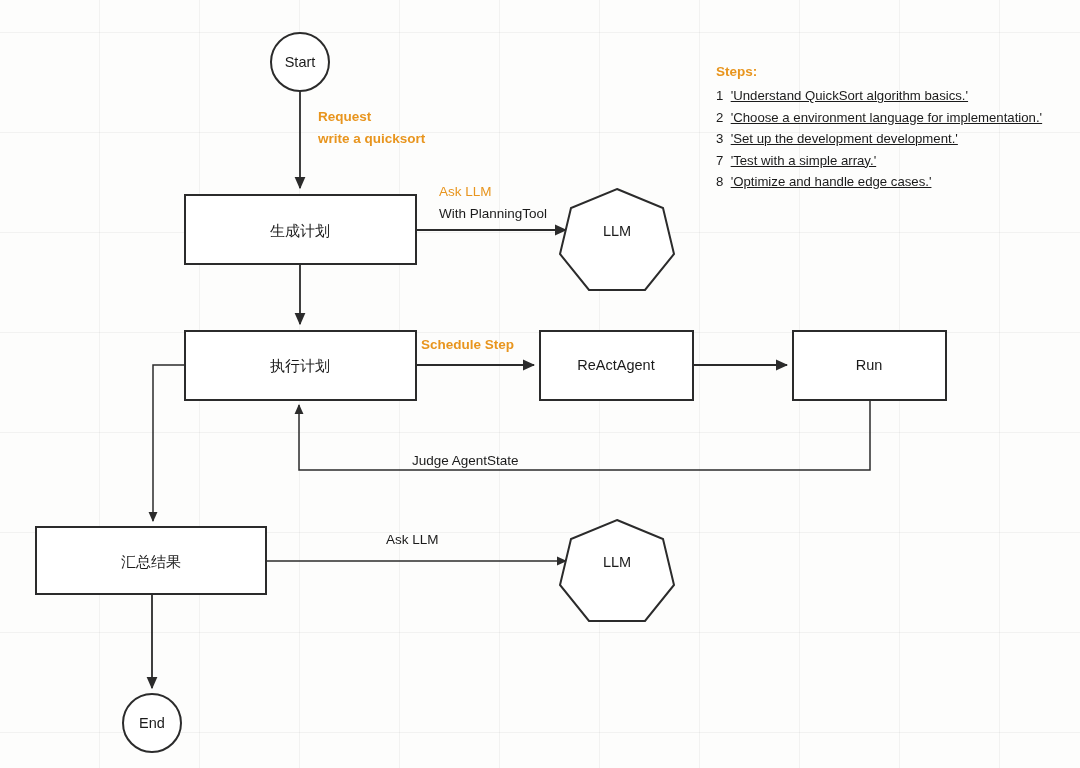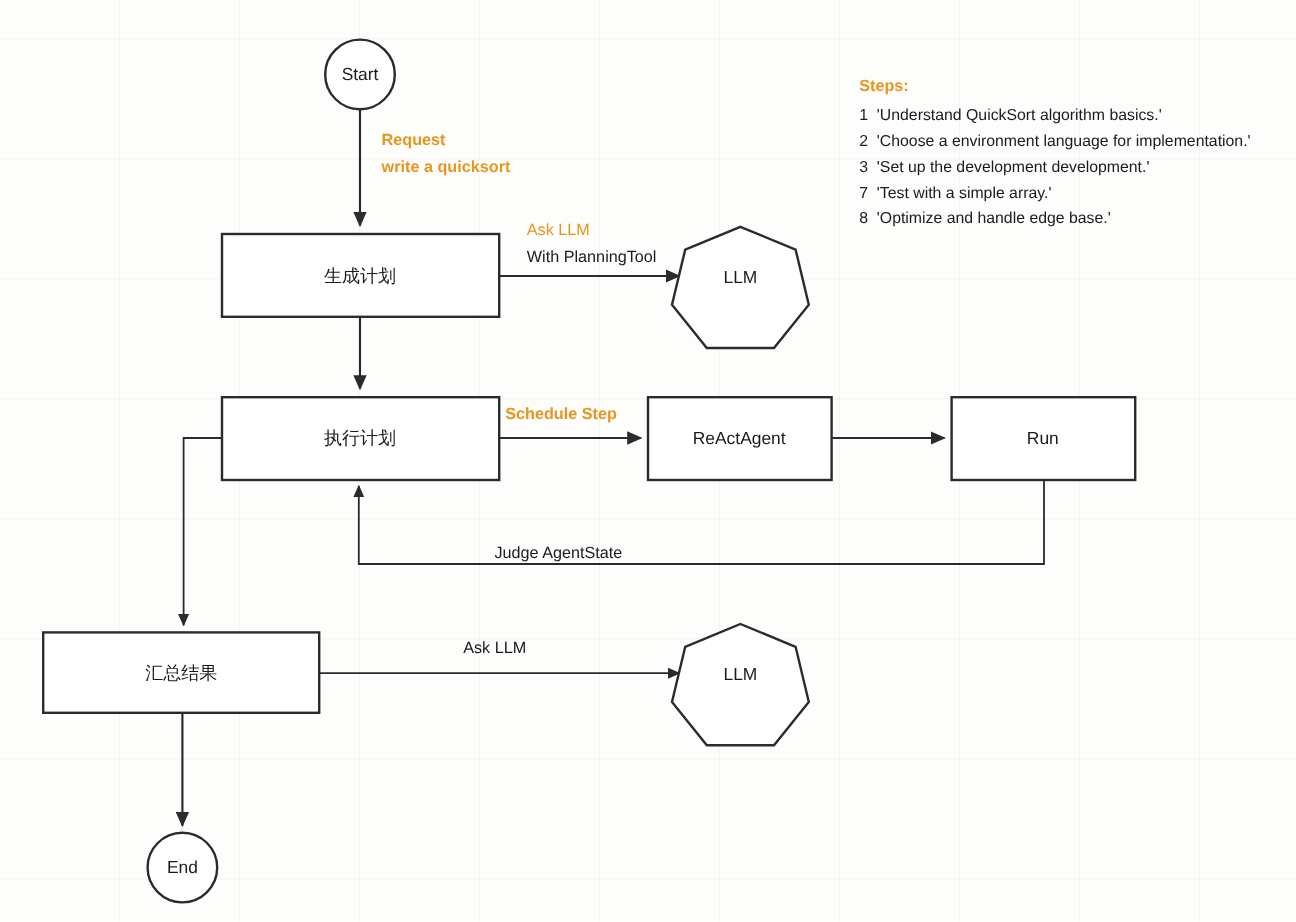--- a/index.html
+++ b/index.html
@@ -91,20 +91,21 @@
     line-height: 21.5px;
     white-space: nowrap;
     font-family: "Liberation Sans", "DejaVu Sans", sans-serif;
   }
   .step-num {
     display: inline-block;
     min-width: 11px;
   }
   .step-text {
     display: inline;
+    text-decoration: underline;
   }
 </style>
 </head>
 <body>
 
 <div id="canvas">
 
   <svg id="diagram" viewBox="0 0 1080 768" xmlns="http://www.w3.org/2000/svg">
     <defs>
       <marker id="arrow" viewBox="0 0 10 10" refX="9" refY="5" markerWidth="7" markerHeight="7" orient="auto-start-reverse">
@@ -170,17 +171,17 @@
     <text class="edge-label" x="386" y="544">Ask LLM</text>
   </svg>
 
   <div id="steps-panel">
     <div id="steps-title">Steps:</div>
     <div id="steps-list">
         <div class="step-row"><span class="step-num">1</span> <span class="step-text">'Understand QuickSort algorithm basics.'</span></div>
         <div class="step-row"><span class="step-num">2</span> <span class="step-text">'Choose a environment language for implementation.'</span></div>
         <div class="step-row"><span class="step-num">3</span> <span class="step-text">'Set up the development development.'</span></div>
         <div class="step-row"><span class="step-num">7</span> <span class="step-text">'Test with a simple array.'</span></div>
-        <div class="step-row"><span class="step-num">8</span> <span class="step-text">'Optimize and handle edge base.'</span></div>
+        <div class="step-row"><span class="step-num">8</span> <span class="step-text">'Optimize and handle edge cases.'</span></div>
       </div>
   </div>
 
 </div>
 
 </body></html>

